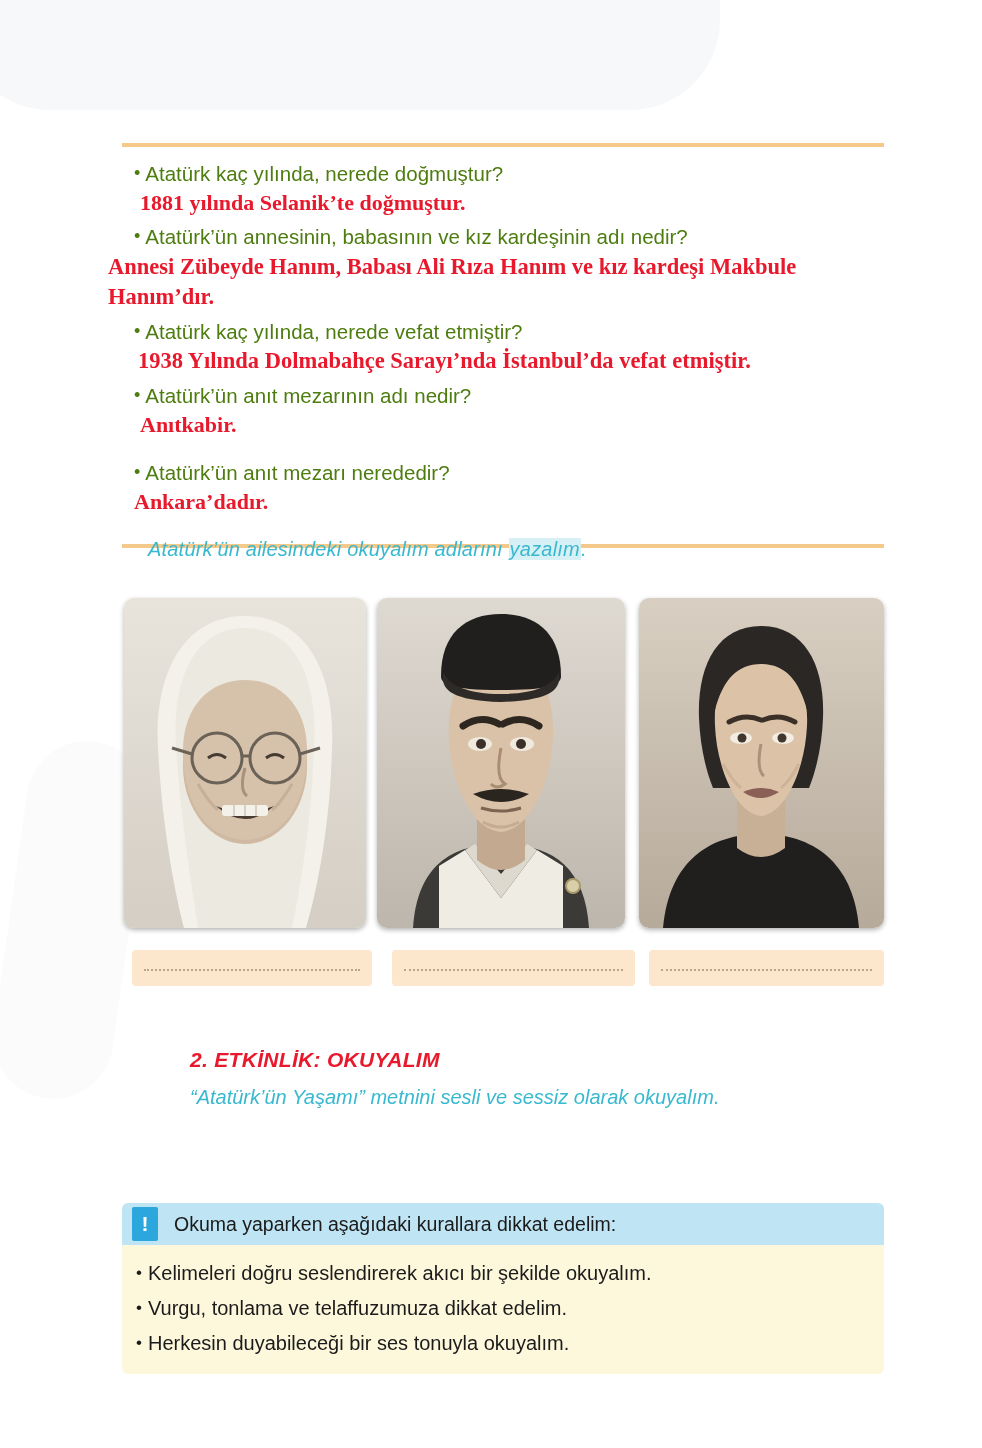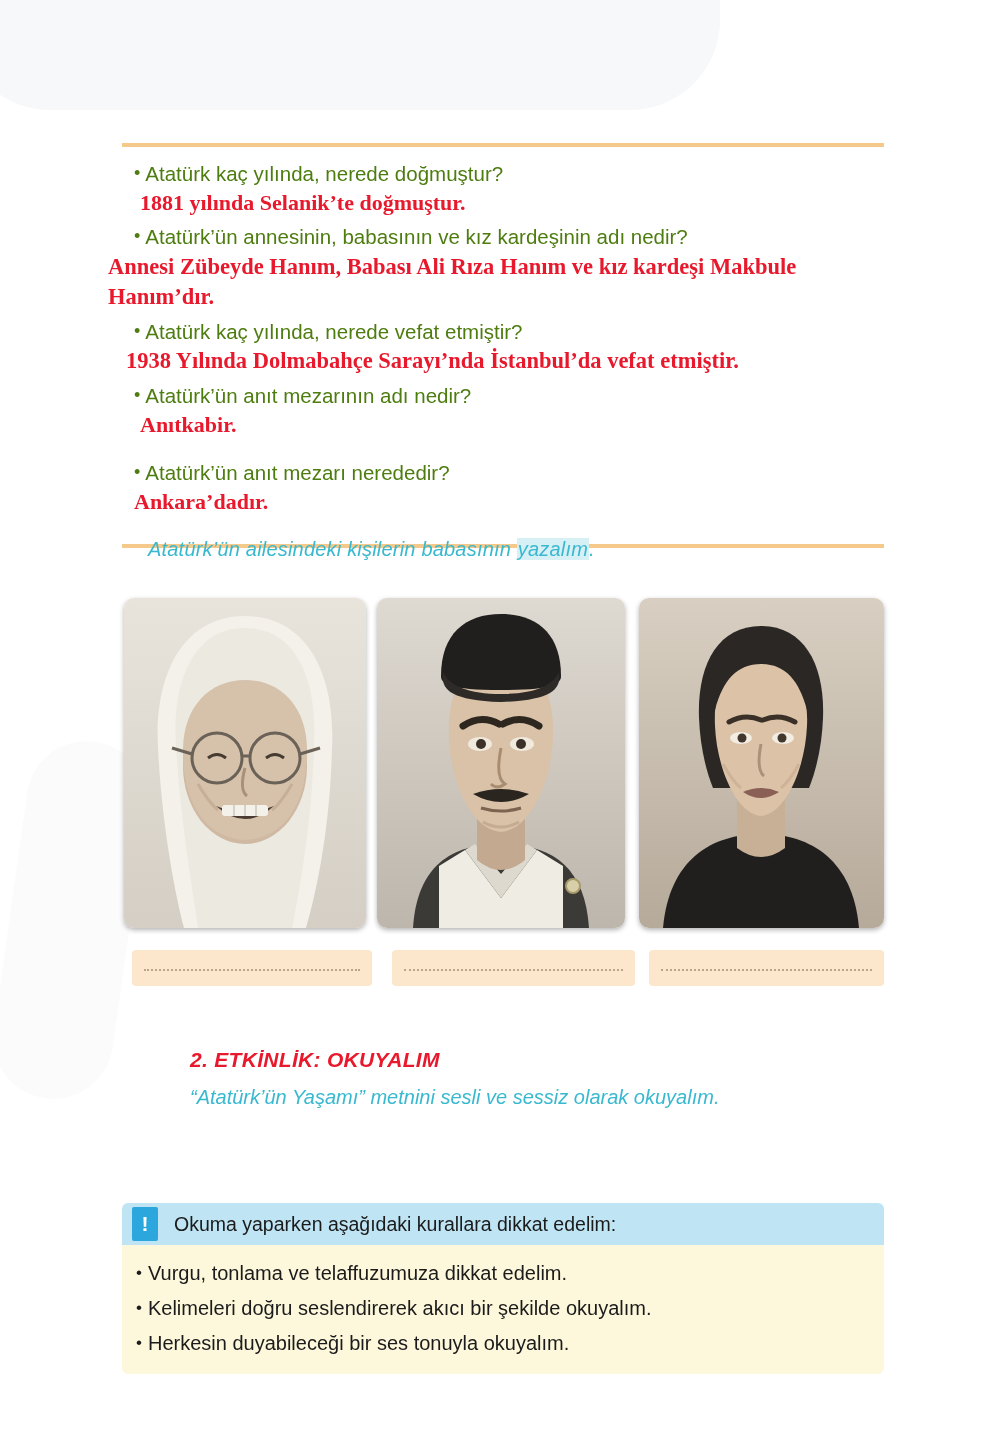--- a/index.html
+++ b/index.html
@@ -81,21 +81,21 @@
     line-height: 1.25;
     margin: 0 0 8px 20px;
     font-family: Liberation Serif, serif;
   }
   .a-line.wide {
     margin-left: -14px;
     font-size: 22.5px;
     white-space: nowrap;
   }
   .a-line.wide2 {
-    margin-left: 4px;
+    margin-left: 16px;
     font-size: 22.5px;
     white-space: nowrap;
   }
   .a-line.indent {
     margin-left: 18px;
   }
   .q-line.spaced {
     margin-top: 22px;
   }
 
@@ -272,21 +272,21 @@
         <span class="bullet">•</span><span>Atatürk’ün anıt mezarı nerededir?</span>
       </p>
       <p class="a-line" style="margin-left:12px;">Ankara’dadır.</p>
 
     </div>
 
     <div class="rule bottom" style="margin-top:18px;"></div>
   </div>
 
   <div class="prompt-1">
-    <span>Atatürk’ün ailesindeki kişilerin babasının </span><span class="hl">yazalım</span><span>.</span>
+    <span>Atatürk’ün ailesindeki okuyalım adlarını </span><span class="hl">yazalım</span><span>.</span>
   </div>
 
   <div class="photos">
 
     <div class="photo p1">
       <svg width="242" height="330" viewBox="0 0 242 330" xmlns="http://www.w3.org/2000/svg" aria-label="mother portrait">
         <defs>
           <linearGradient id="bg1" x1="0" y1="0" x2="0" y2="1">
             <stop offset="0%" stop-color="#e8e4dc"></stop>
             <stop offset="100%" stop-color="#d4cec4"></stop>
@@ -417,24 +417,24 @@
   <div class="etk-label">2. ETKİNLİK: OKUYALIM</div>
   <div class="etk-text">“Atatürk’ün Yaşamı” metnini sesli ve sessiz olarak okuyalım.</div>
 
   <div class="callout">
     <div class="callout-head">
       <div class="excl-badge">!</div>
       <div class="callout-head-text">Okuma yaparken aşağıdaki kurallara dikkat edelim:</div>
     </div>
     <div class="callout-body">
       <p class="rule-item">
+        <span class="bullet">•</span><span>Kelimeleri doğru seslendirerek akıcı bir şekilde okuyalım.</span>
+      </p>
+      <p class="rule-item">
         <span class="bullet">•</span><span>Vurgu, tonlama ve telaffuzumuza dikkat edelim.</span>
-      </p>
-      <p class="rule-item">
-        <span class="bullet">•</span><span>Kelimeleri doğru seslendirerek akıcı bir şekilde okuyalım.</span>
       </p>
       <p class="rule-item">
         <span class="bullet">•</span><span>Herkesin duyabileceği bir ses tonuyla okuyalım.</span>
       </p>
     </div>
   </div>
 
 </div>
 
 </body></html>

